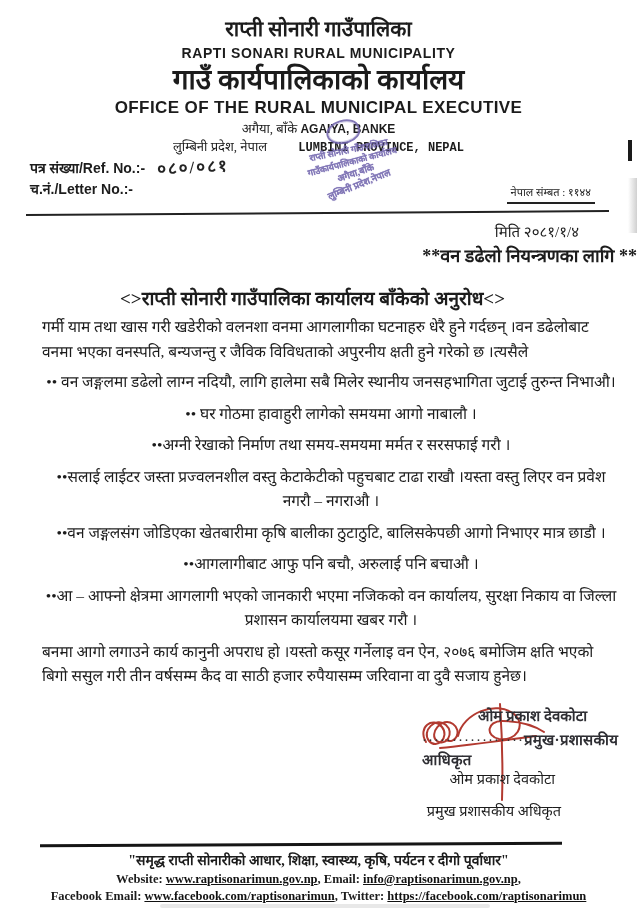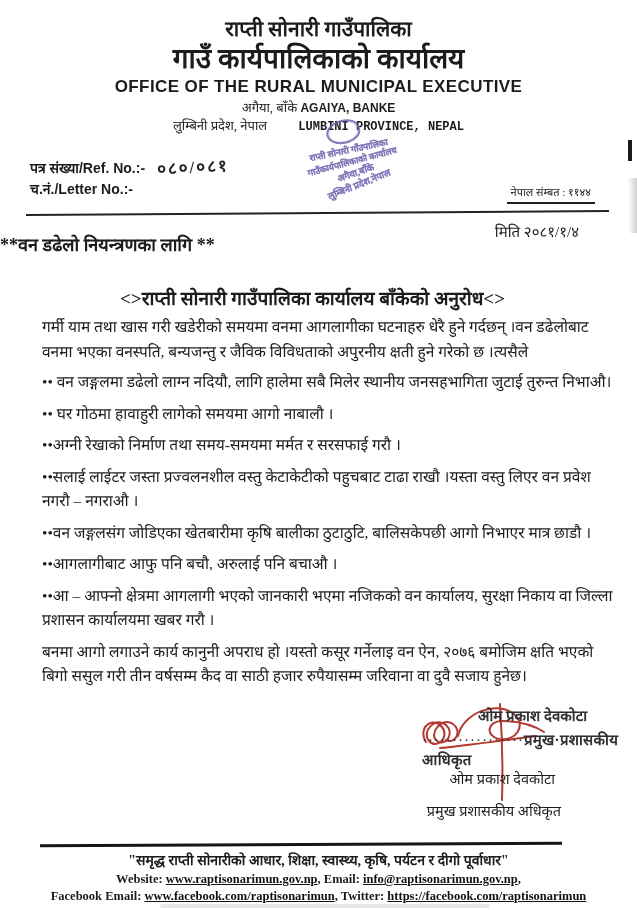--- a/index.html
+++ b/index.html
@@ -28,27 +28,27 @@
   
   .stamp{position:absolute;left:276px;top:118px;width:160px;height:112px;transform:rotate(-17deg);color:#7266ae;opacity:.88;text-align:center;font-weight:700;pointer-events:none;}
   .stamp .emb{width:30px;height:20px;border:2px solid currentColor;border-radius:50% 50% 45% 55%;margin:0 auto 1px auto;box-shadow:inset 0 0 0 1px rgba(114,102,174,.35);}
   .stamp .s1{font-size:9px;transform:rotate(5deg);}
   .stamp .s2{font-size:9px;transform:rotate(2deg);}
   .stamp .s3{font-size:9.5px;transform:rotate(-2deg);}
   .stamp .s4{font-size:9.5px;transform:rotate(-5deg);}
   .stamp div{line-height:12px;text-shadow:0 0 .7px currentColor;}
 
   
-  .subject{position:absolute;top:232px;left:0;right:0;text-align:left;font-size:18px;font-weight:700;}
+  .subject{position:absolute;top:243px;left:0;right:0;text-align:right;font-size:18px;font-weight:700;}
   .request{position:absolute;top:285px;left:0;right:12px;text-align:center;font-size:19px;font-weight:700;}
 
   
   .body{position:absolute;top:315px;left:42px;width:578px;font-size:15.5px;line-height:24.5px;}
   .body p{margin:0 0 6px 0;}
-  .body p.b{margin:0 0 7px 0;}
+  .body p.b{margin:0 0 7px 0;text-align:center;}
 
   
   .sig-svg{position:absolute;left:412px;top:692px;}
   .sig-stampname{position:absolute;left:478px;top:705px;font-size:15px;font-weight:700;color:#2e2e33;}
   .sig-stamptitle{position:absolute;left:422px;top:729px;font-size:15px;font-weight:700;color:#2e2e33;letter-spacing:.3px;}
   .sig-stamptitle .dots{letter-spacing:1px;font-weight:400;color:#333;}
   .sig-typedname{position:absolute;right:82px;top:768px;font-size:14.5px;}
   .sig-typedtitle{position:absolute;right:76px;top:800px;font-size:14.5px;}
 
   
@@ -63,20 +63,21 @@
   .art-smudge{position:absolute;right:0;top:178px;width:9px;height:55px;background:linear-gradient(to left,rgba(40,40,40,.22),transparent);}
   .art-bottom{position:absolute;bottom:2px;left:160px;width:330px;height:4px;background:rgba(130,130,130,.18);border-radius:2px;}
 </style>
 </head>
 <body>
 
 <div class="page">
 
   <div class="hdr">
     <div class="np1">राप्ती सोनारी गाउँपालिका</div>
+    <div class="en1">RAPTI SONARI RURAL MUNICIPALITY</div>
     <div class="np2">गाउँ कार्यपालिकाको कार्यालय</div>
     <div class="en2">OFFICE OF THE RURAL MUNICIPAL EXECUTIVE</div>
     <div class="addr">
       <span>अगैया, बाँके</span>
       <span class="en">AGAIYA, BANKE</span>
     </div>
     <div class="prov">
       <span>लुम्बिनी प्रदेश, नेपाल</span>
       <span class="en">LUMBINI PROVINCE, NEPAL</span>
     </div>
@@ -98,21 +99,21 @@
     <div class="s1">राप्ती सोनारी गाँउपालिका</div>
     <div class="s2">गाउँकार्यपालिकाको कार्यालय</div>
     <div class="s3">अगैया,बाँके</div>
     <div class="s4">लुम्बिनी प्रदेश,नेपाल</div>
   </div>
 
   <div class="subject">**वन डढेलो नियन्त्रणका लागि **</div>
   <div class="request">&lt;&gt;राप्ती सोनारी गाउँपालिका कार्यालय बाँकेको अनुरोध&lt;&gt;</div>
 
   <div class="body">
-    <p>गर्मी याम तथा खास गरी  खडेरीको समयमा वनमा आगलागीका घटनाहरु धेरै हुने गर्दछन् ।वन डढेलोबाट वनमा भएका वनस्पति, बन्यजन्तु र जैविक विविधताको अपुरनीय क्षती हुने गरेको छ  ।त्यसैले</p>
+    <p>गर्मी याम तथा खास गरी  खडेरीको वलनशा वनमा आगलागीका घटनाहरु धेरै हुने गर्दछन् ।वन डढेलोबाट वनमा भएका वनस्पति, बन्यजन्तु र जैविक विविधताको अपुरनीय क्षती हुने गरेको छ  ।त्यसैले</p>
     <p class="b">•• वन जङ्गलमा डढेलो लाग्न नदियौ, लागि हालेमा सबै मिलेर स्थानीय जनसहभागिता जुटाई तुरुन्त निभाऔ।</p>
     <p class="b">•• घर गोठमा हावाहुरी लागेको समयमा आगो नाबालौ ।</p>
     <p class="b">••अग्नी रेखाको निर्माण तथा समय-समयमा मर्मत र सरसफाई गरौ ।</p>
     <p class="b">••सलाई लाईटर जस्ता प्रज्वलनशील वस्तु केटाकेटीको पहुचबाट टाढा राखौ  ।यस्ता वस्तु लिएर वन प्रवेश नगरौ – नगराऔ ।</p>
     <p class="b">••वन जङ्गलसंग जोडिएका खेतबारीमा कृषि बालीका ठुटाठुटि, बालिसकेपछी आगो निभाएर मात्र छाडौ ।</p>
     <p class="b">••आगलागीबाट आफु पनि बचौ, अरुलाई पनि बचाऔ ।</p>
     <p class="b">••आ – आफ्नो क्षेत्रमा आगलागी भएको जानकारी भएमा नजिकको वन कार्यालय, सुरक्षा निकाय वा जिल्ला प्रशासन कार्यालयमा खबर गरौ ।</p>
     <p>बनमा आगो लगाउने कार्य कानुनी अपराध हो ।यस्तो कसूर गर्नेलाइ वन ऐन, २०७६ बमोजिम क्षति भएको बिगो ससुल गरी तीन वर्षसम्म कैद वा साठी हजार रुपैयासम्म जरिवाना वा दुवै सजाय हुनेछ।</p>
   </div>
 

